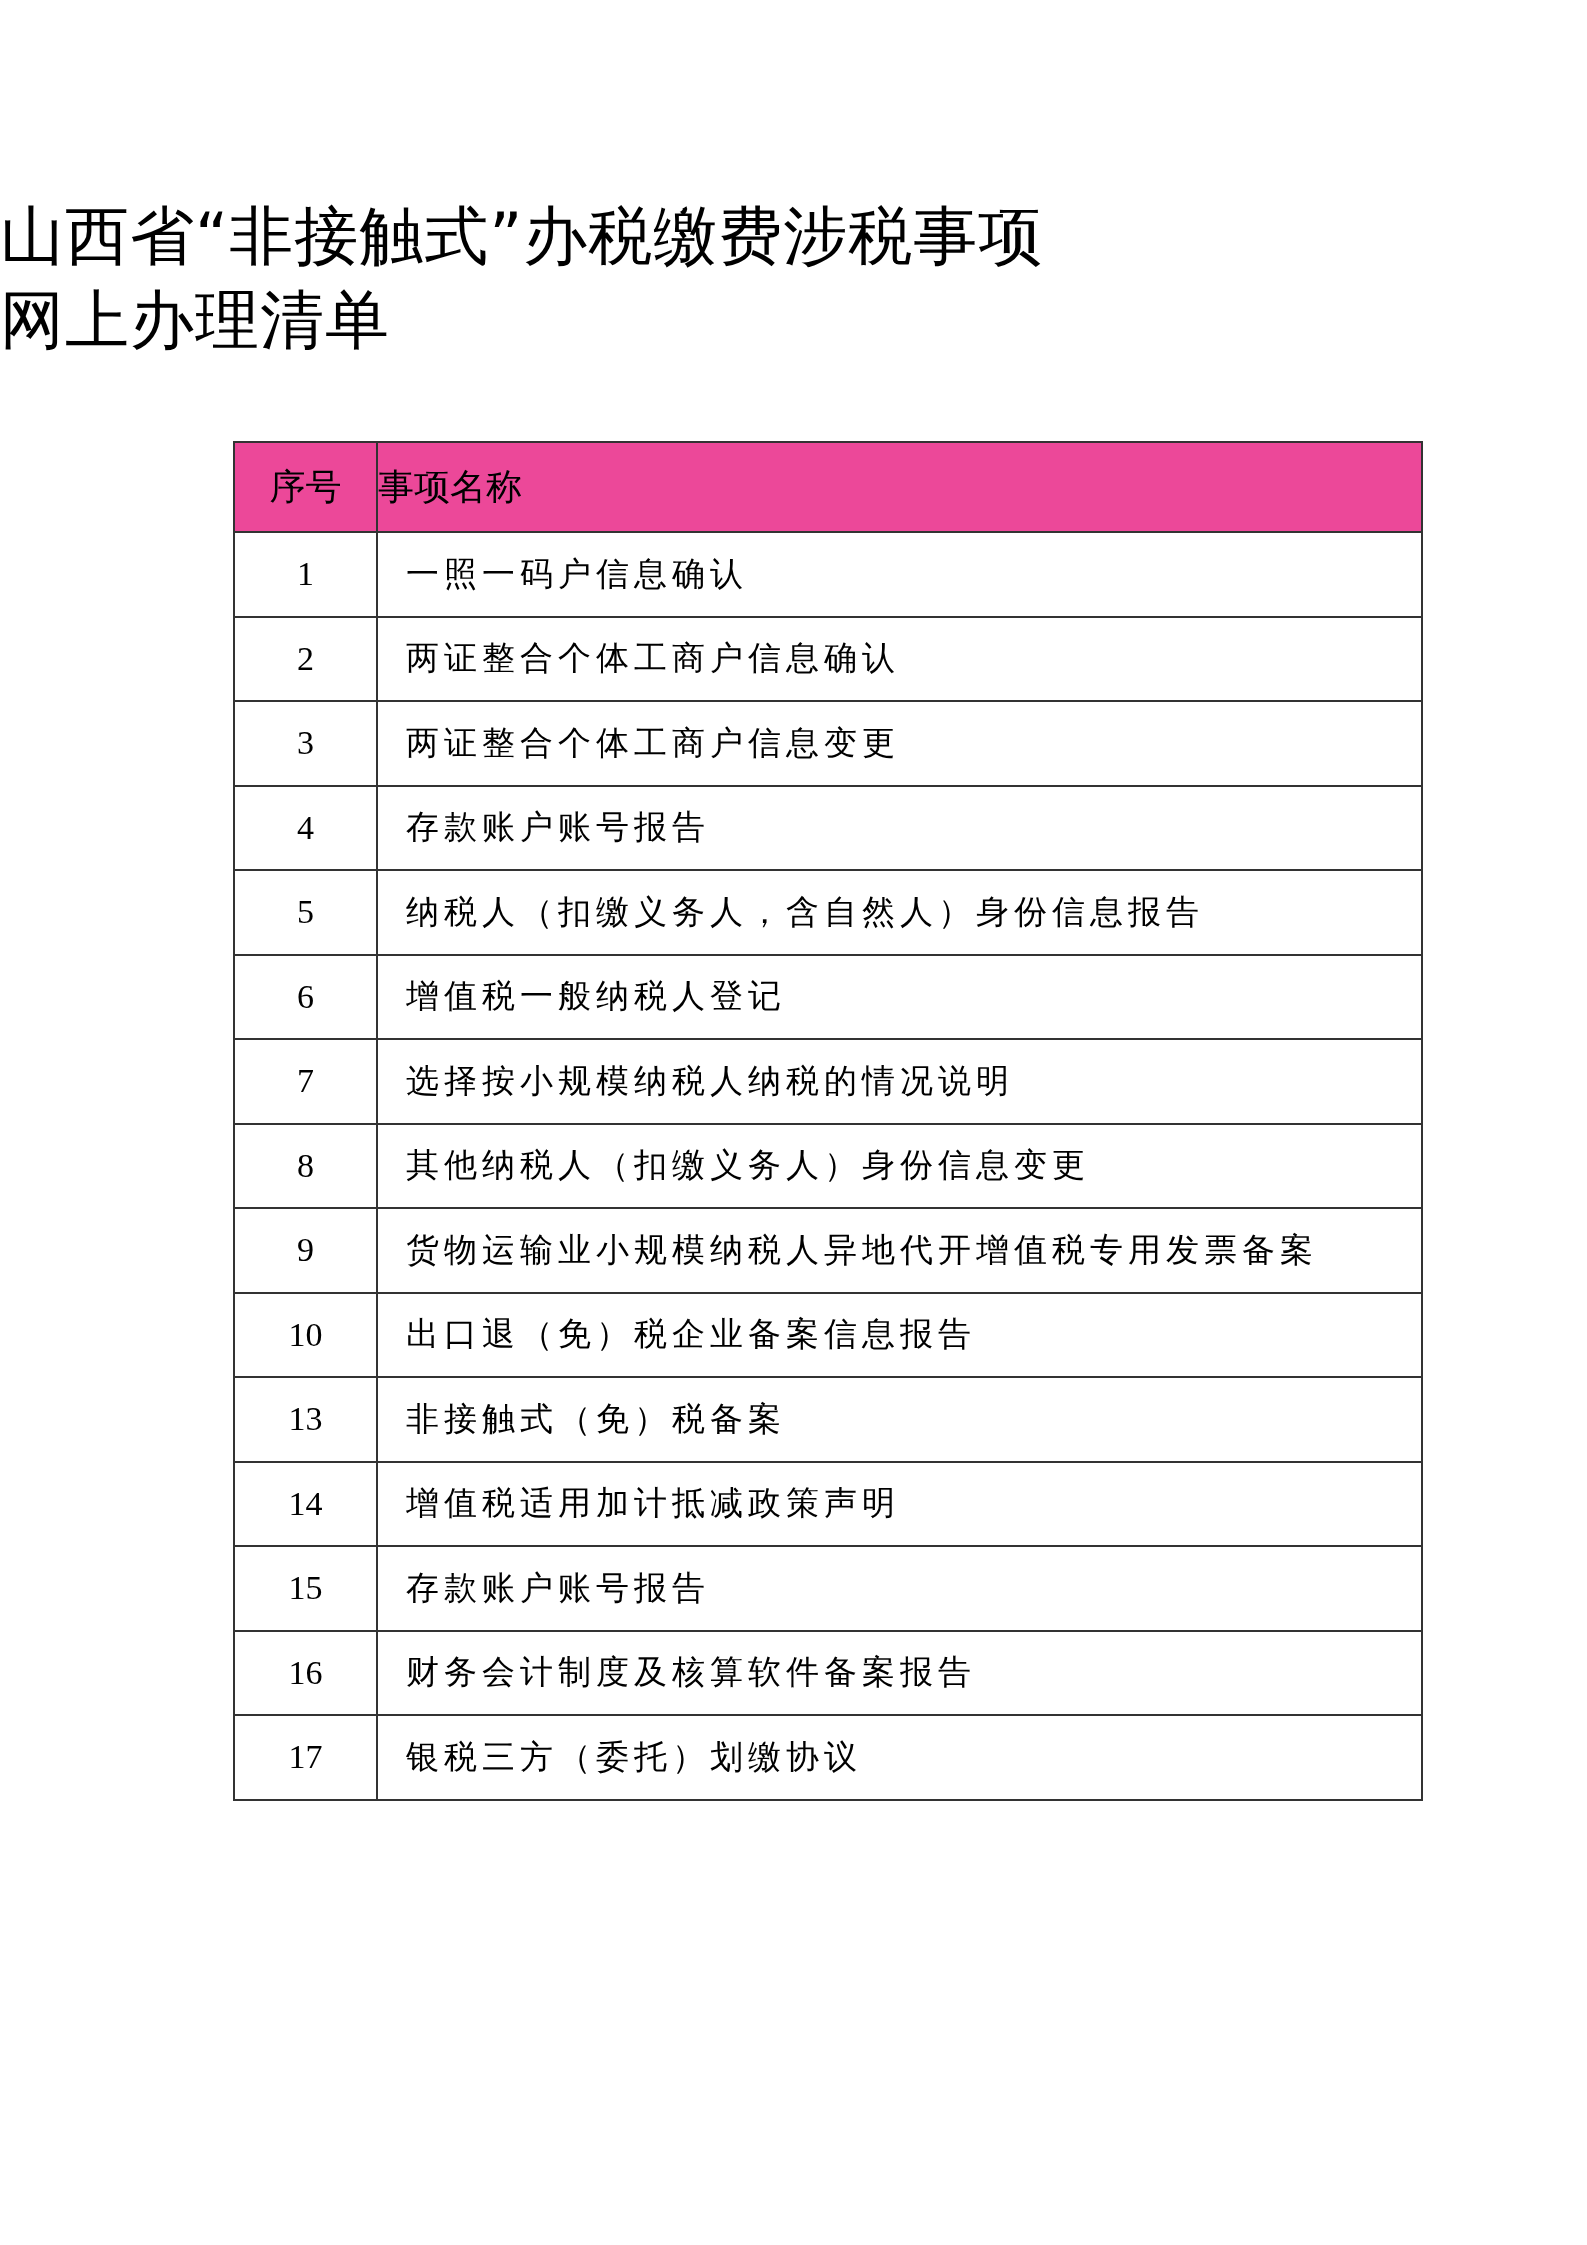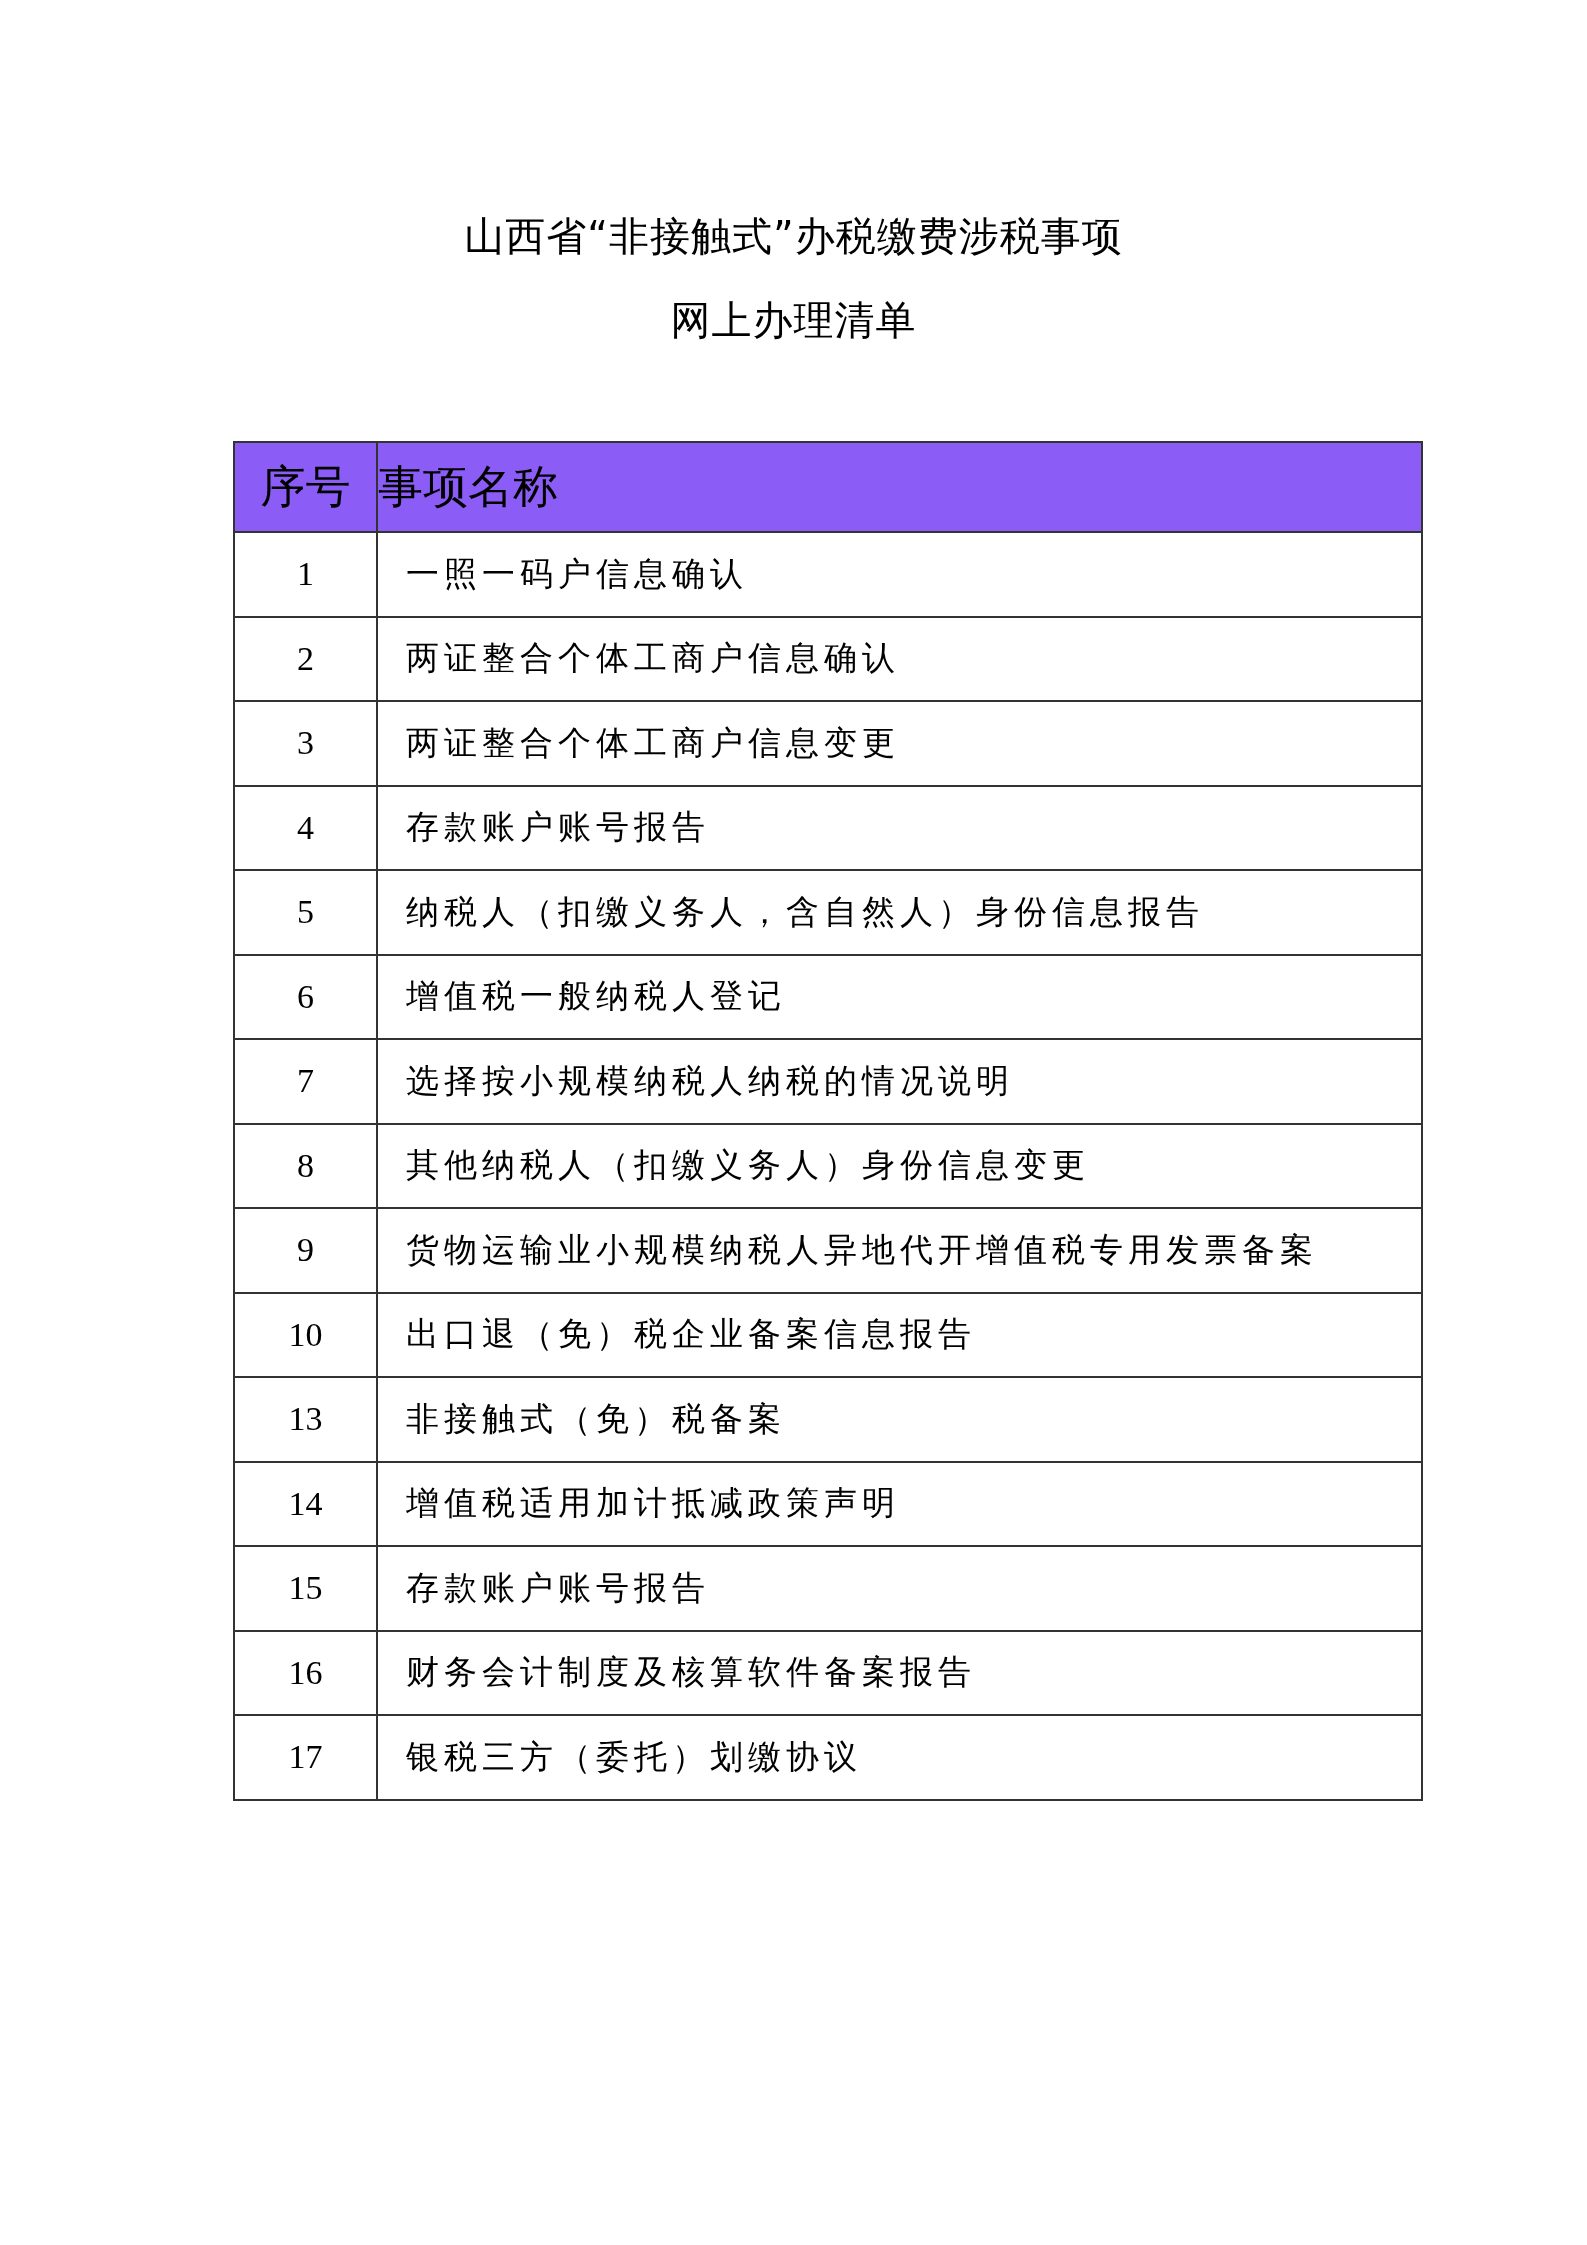--- a/index.html
+++ b/index.html
@@ -1,25 +1,25 @@
 <!DOCTYPE html>
 <html><head>
 <meta charset="utf-8">
 <style>
   html, body { margin: 0; padding: 0; background: #ffffff; }
   body { width: 1587px; height: 2245px; position: relative; overflow: hidden;
          font-family: "DejaVu Sans", "Liberation Sans", sans-serif; color: #000; }
-  .title { position: absolute; left: 0; width: 1587px; top: 194px; text-align: center;
-           font-size: 40px; line-height: 84px; font-weight: 500; letter-spacing: 1px;
+  .title { position: absolute; left: 0; width: 1587px; top: 194px; 
+           font-size: 64px; line-height: 84px; font-weight: 500; letter-spacing: 1px;
            font-family: "DejaVu Sans", sans-serif; }
   .title div { white-space: nowrap; }
   table { position: absolute; left: 233px; top: 441px; width: 1190px;
           border-collapse: collapse; table-layout: fixed; }
   th, td { border: 2px solid #333; padding: 0; }
-  th { background: #8b5cf6; height: 88px; font-weight: normal; font-size: 45px;
+  th { background: #ec4899; height: 88px; font-weight: normal; font-size: 36px;
        font-family: "DejaVu Sans", sans-serif; }
   th.col-no { width: 141px; text-align: center; }
   th.col-name { text-align: left; }
   td { height: 82.5px; font-size: 33px; font-family: "DejaVu Serif", "Liberation Serif", serif; }
   td.no { text-align: center; font-family: "Liberation Serif", serif; font-size: 34px; }
   td.name { padding-left: 28px; letter-spacing: 5px; white-space: nowrap; }
 </style>
 </head>
 <body>
 

